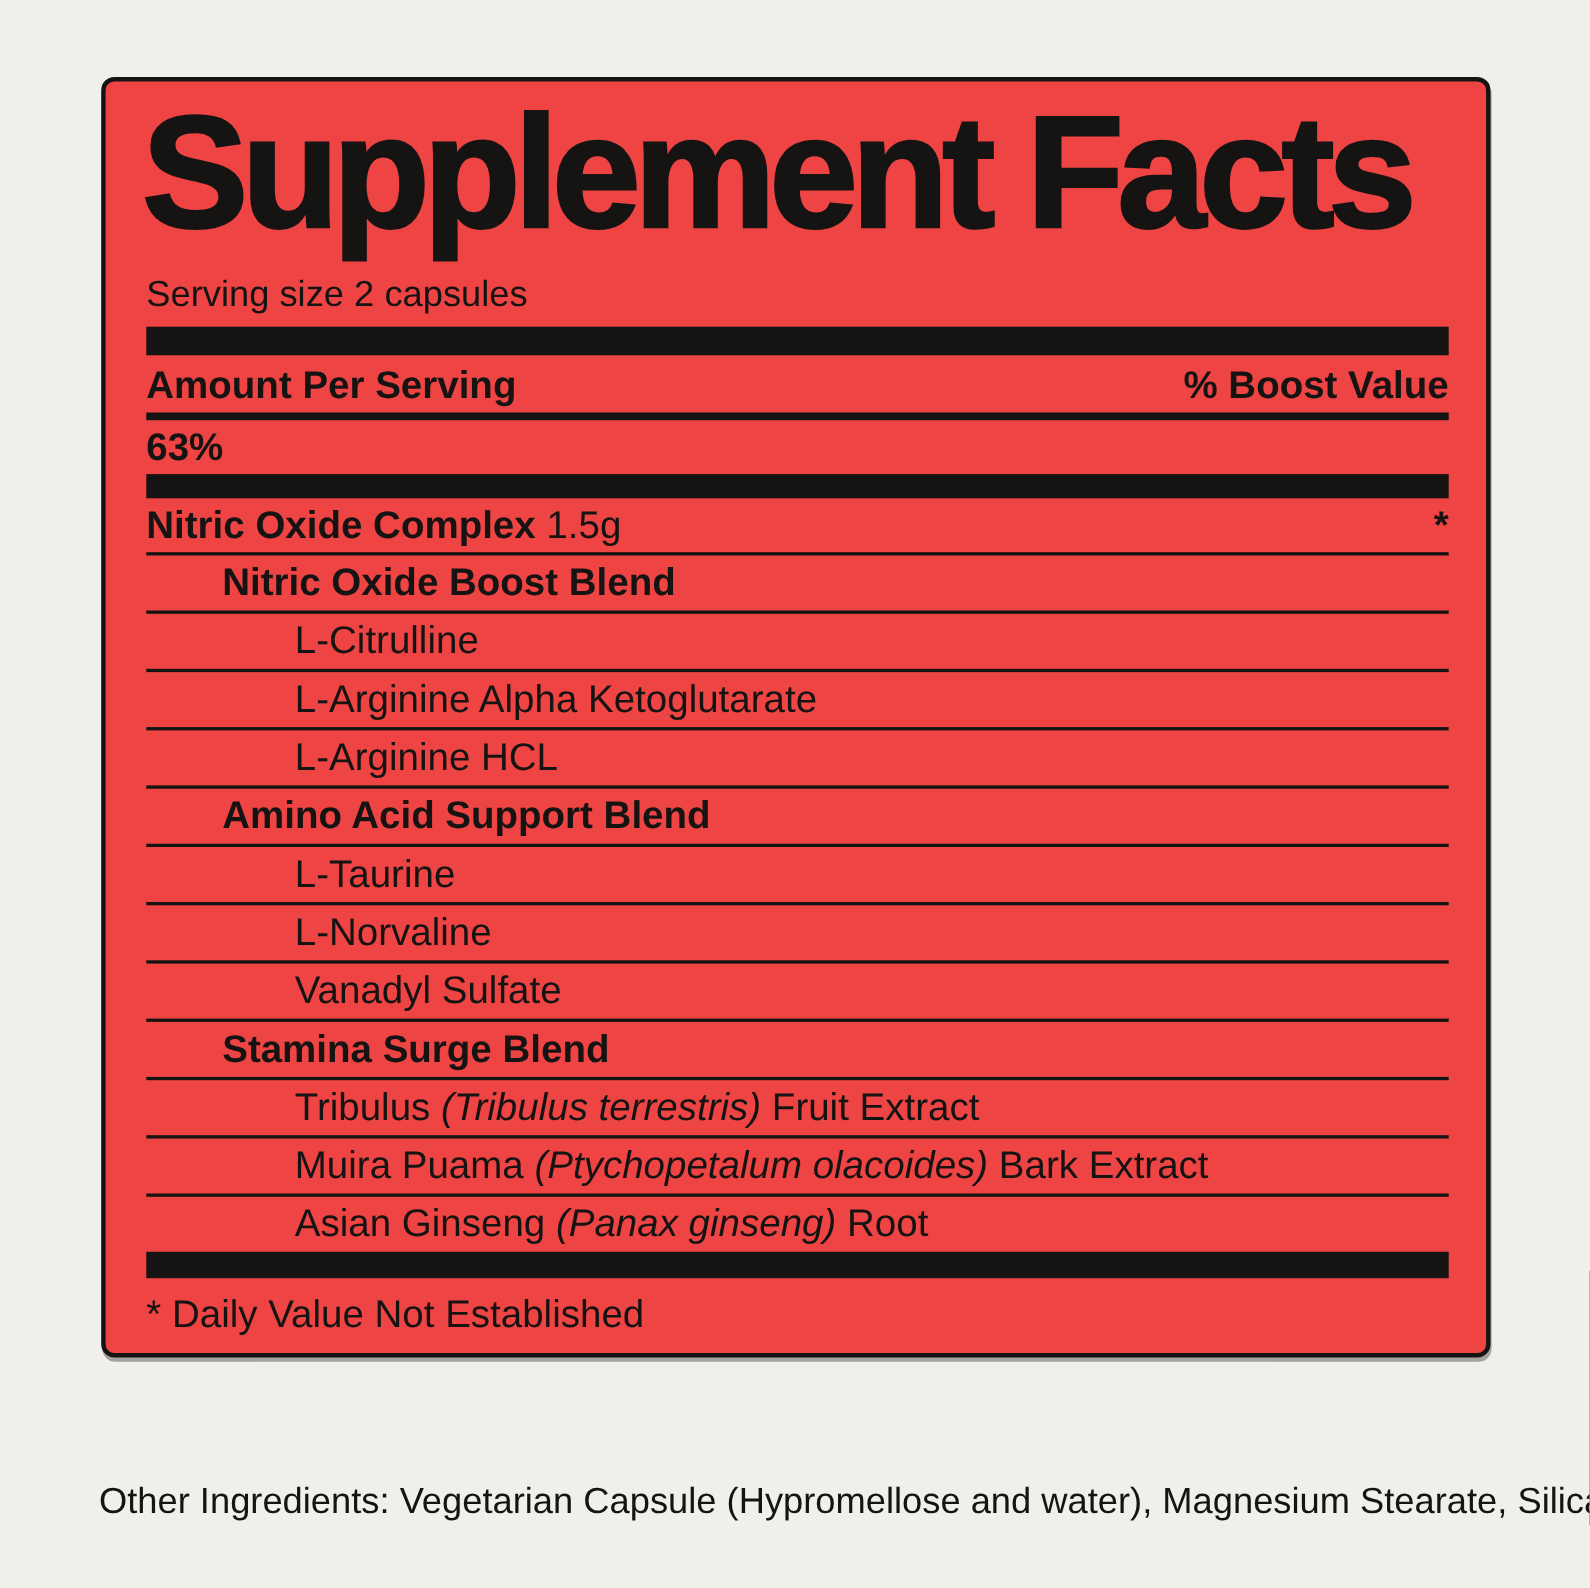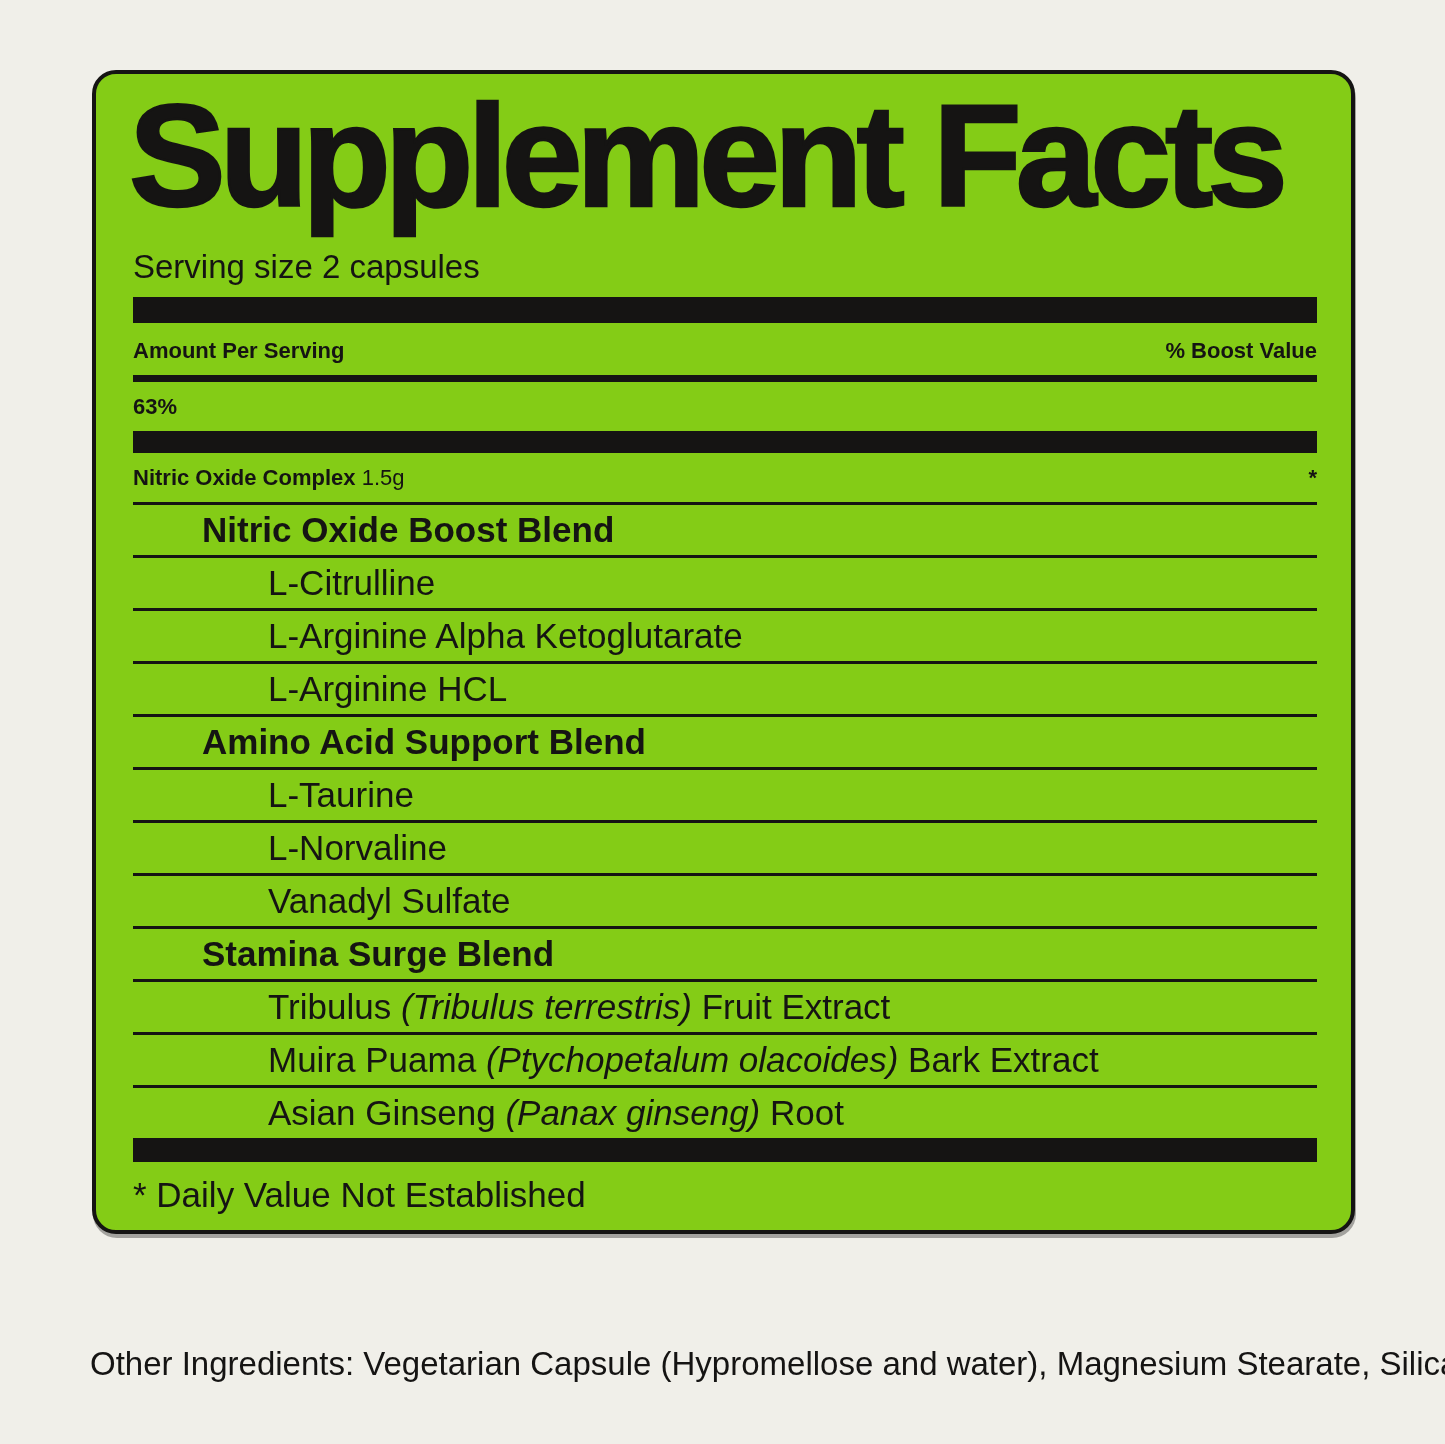--- a/index.html
+++ b/index.html
@@ -15,23 +15,23 @@
     position: relative;
     overflow: hidden;
   }
   .panel {
     position: absolute;
     left: 92px;
     top: 70px;
     width: 1263px;
     box-sizing: border-box;
     border: 4px solid #151413;
-    border-radius: 24px;
+    border-radius: 12px;
     padding: 0 34px 0 37px;
-    background: #84cc16;
+    background: #ef4444;
     box-shadow: 1px 4px 0 rgba(21,20,19,0.35);
   }
   .title {
     font-size: 145px;
     font-weight: bold;
     letter-spacing: -6px;
     line-height: 1.0;
     margin: 10px 0 0 -4px;
     -webkit-text-stroke: 2.5px #151413;
     white-space: nowrap;
@@ -45,21 +45,21 @@
     background: #151413;
     width: 100%;
   }
   .bar-1 { height: 26px; margin-top: 9px; }
   .bar-2 { height: 22px; }
   .bar-3 { height: 24px; }
   .flex-row {
     display: flex;
     justify-content: space-between;
     align-items: baseline;
-    font-size: 22px;
+    font-size: 35px;
     line-height: 40px;
   }
   .col-header {
     font-weight: bold;
     padding: 8px 0 4px;
     border-bottom: 7px solid #151413;
   }
   .vitamin-row { padding: 5px 0 4px; }
   .complex-row { padding: 5px 0 4px; }
   .b { font-weight: bold; }

